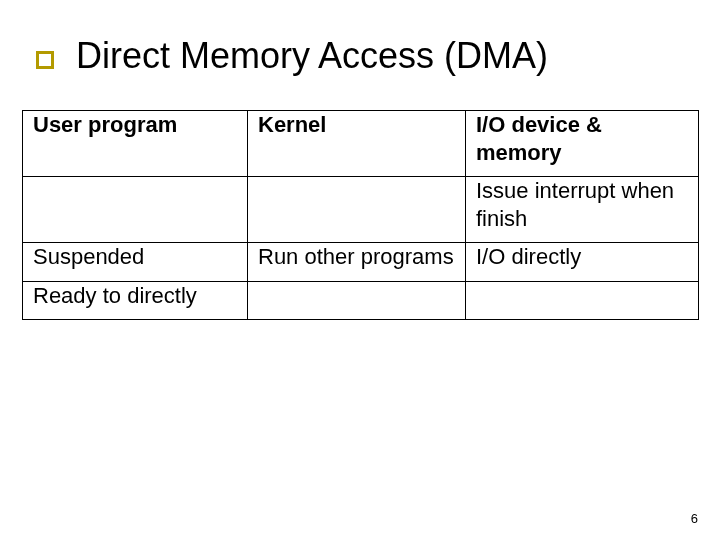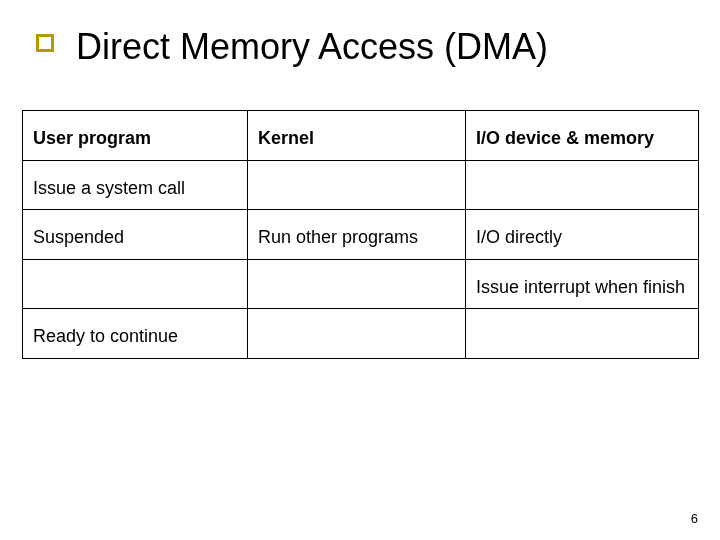--- a/index.html
+++ b/index.html
@@ -1,24 +1,24 @@
 <!DOCTYPE html>
 <html><head>
 <meta charset="utf-8">
 <style>
   * { box-sizing: border-box; margin: 0; padding: 0; }
   html, body { width: 720px; height: 540px; background: #fff; font-family: Verdana, Geneva, sans-serif; color: #000; }
   .slide { width: 720px; height: 540px; position: relative; background: #fff; }
 
-  .title-row { position: absolute; top: 26px; left: 36px; right: 24px; height: 60px; display: flex; }
+  .title-row { position: absolute; top: 26px; left: 36px; right: 24px; height: 60px; display: flex; align-items: center; }
   .bullet-sq { width: 18px; height: 18px; border: 3px solid #b39a00; background: transparent; margin-right: 22px; margin-top: 8px; flex-shrink: 0; }
   .title-text { font-size: 36px; font-weight: 400; color: #000; letter-spacing: 0px; }
 
   table.dma { position: absolute; top: 110px; left: 22px; width: 676px; border-collapse: collapse; table-layout: fixed; }
-  table.dma td { border: 1px solid #000; padding: 16px 10px 10px 10px; vertical-align: top; font-size: 18px; line-height: 1.25; }
+  table.dma td { border: 1px solid #000; padding: 0 10px 10px 10px; vertical-align: top; font-size: 22px; line-height: 1.25; }
   table.dma col.c1 { width: 225px; }
   table.dma col.c2 { width: 218px; }
   table.dma col.c3 { width: 233px; }
 
   .hdr { font-weight: 700; }
   .empty { }
 
   
   
 
@@ -39,36 +39,31 @@
         <col class="c2">
         <col class="c3">
     </colgroup>
     <tbody>
         <tr>
       <td class="hdr">User program</td>
       <td class="hdr">Kernel</td>
       <td class="hdr">I/O device &amp; memory</td>
     </tr>
     <tr>
-      <td>Issue a system call</td>
       <td class="empty"></td>
       <td class="empty"></td>
+      <td>Issue interrupt when finish</td>
     </tr>
     <tr>
       <td>Suspended</td>
       <td>Run other programs</td>
       <td>I/O directly</td>
     </tr>
     <tr>
-      <td class="empty"></td>
-      <td class="empty"></td>
-      <td>Issue interrupt when finish</td>
-    </tr>
-    <tr>
-      <td>Ready to continue</td>
+      <td>Ready to directly</td>
       <td class="empty"></td>
       <td class="empty"></td>
     </tr>
   </tbody>
     </table>
 
   <div class="pagenum">6</div>
 </div>
 
 </body></html>

